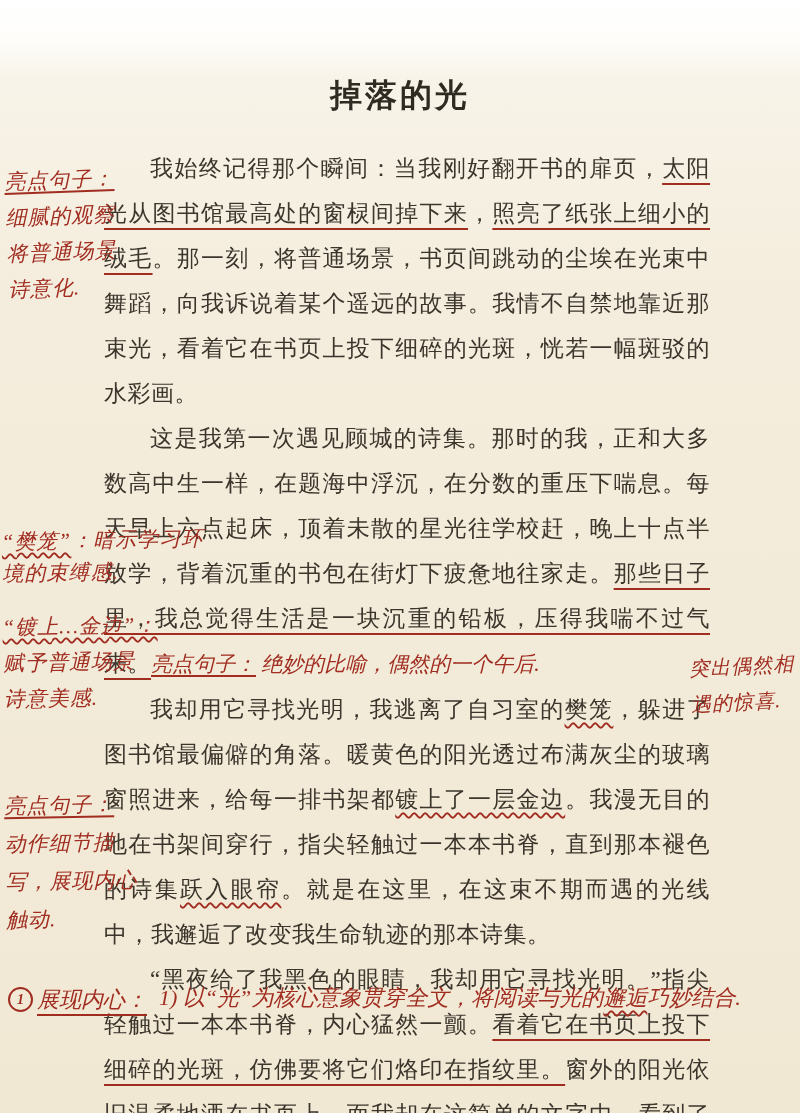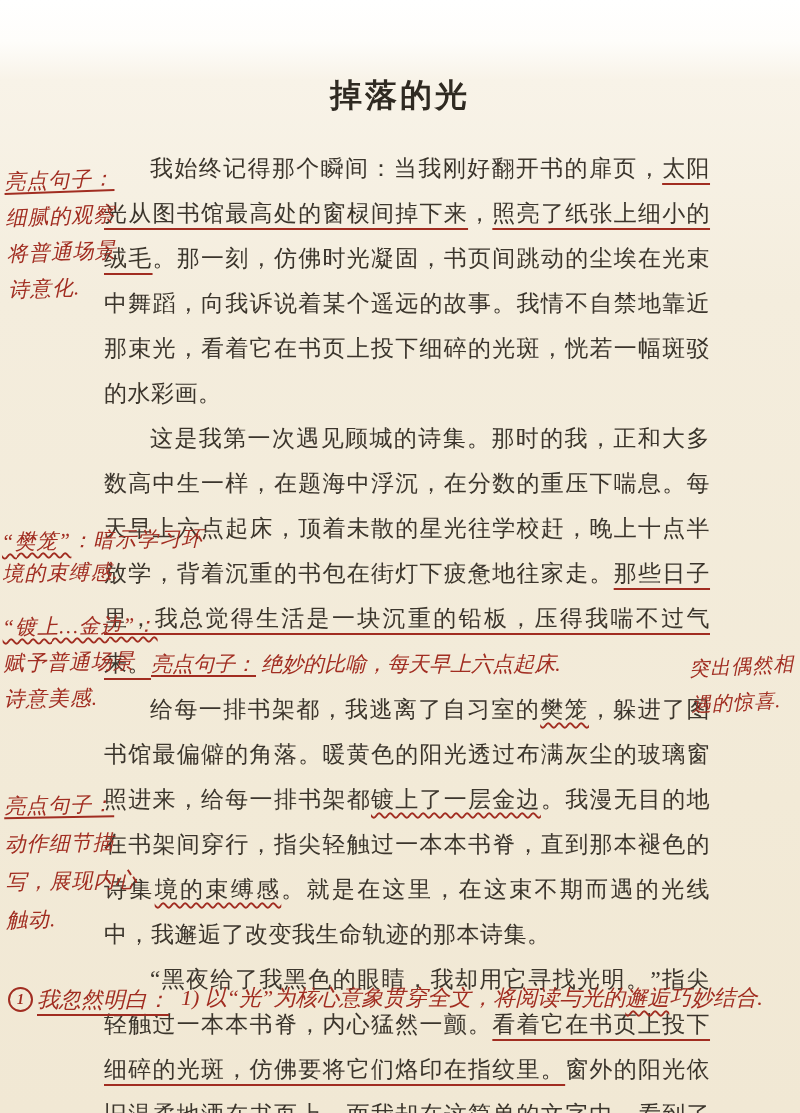--- a/index.html
+++ b/index.html
@@ -73,23 +73,23 @@
   }
   .fn-items{display:flex;flex-direction:column;font-style:italic;}
   .fn-item{white-space:nowrap;}
 </style>
 </head>
 <body>
 
 <div class="page">
   <h1 class="title">掉落的光</h1>
   <div class="essay">
-      <p><span>我始终记得那个瞬间：当我刚好翻开书的扉页，</span><span class="u-line">太阳光从图书馆最高处的窗棂间掉下来</span><span>，</span><span class="u-line">照亮了纸张上细小的绒毛</span><span>。那一刻，仿佛时光凝固，书页间跳动的尘埃在光束中舞蹈，向我诉说着某个遥远的故事。我情不自禁地靠近那束光，看着它在书页上投下细碎的光斑，恍若一幅斑驳的水彩画。</span></p>
-      <p><span>这是我第一次遇见顾城的诗集。那时的我，正和大多数高中生一样，在题海中浮沉，在分数的重压下喘息。每天早上六点起床，顶着未散的星光往学校赶，晚上十点半放学，背着沉重的书包在街灯下疲惫地往家走。</span><span class="u-line">那些日子里，我总觉得生活是一块沉重的铅板，压得我喘不过气来。</span><span class="u-line hand">亮点句子：</span><span class="hand"> 绝妙的比喻，每天早上六点起床.</span></p>
-      <p><span>给每一排书架都，我逃离了自习室的</span><span class="u-wavy">樊笼</span><span>，躲进了图书馆最偏僻的角落。暖黄色的阳光透过布满灰尘的玻璃窗照进来，给每一排书架都</span><span class="u-wavy">镀上了一层金边</span><span>。我漫无目的地在书架间穿行，指尖轻触过一本本书脊，直到那本褪色的诗集</span><span class="u-wavy">境的束缚感</span><span>。就是在这里，在这束不期而遇的光线中，我邂逅了改变我生命轨迹的那本诗集。</span></p>
+      <p><span>我始终记得那个瞬间：当我刚好翻开书的扉页，</span><span class="u-line">太阳光从图书馆最高处的窗棂间掉下来</span><span>，</span><span class="u-line">照亮了纸张上细小的绒毛</span><span>。那一刻，将普通场景，书页间跳动的尘埃在光束中舞蹈，向我诉说着某个遥远的故事。我情不自禁地靠近那束光，看着它在书页上投下细碎的光斑，恍若一幅斑驳的水彩画。</span></p>
+      <p><span>这是我第一次遇见顾城的诗集。那时的我，正和大多数高中生一样，在题海中浮沉，在分数的重压下喘息。每天早上六点起床，顶着未散的星光往学校赶，晚上十点半放学，背着沉重的书包在街灯下疲惫地往家走。</span><span class="u-line">那些日子里，我总觉得生活是一块沉重的铅板，压得我喘不过气来。</span><span class="u-line hand">亮点句子：</span><span class="hand"> 绝妙的比喻，偶然的一个午后.</span></p>
+      <p><span>我却用它寻找光明，我逃离了自习室的</span><span class="u-wavy">樊笼</span><span>，躲进了图书馆最偏僻的角落。暖黄色的阳光透过布满灰尘的玻璃窗照进来，给每一排书架都</span><span class="u-wavy">镀上了一层金边</span><span>。我漫无目的地在书架间穿行，指尖轻触过一本本书脊，直到那本褪色的诗集</span><span class="u-wavy">跃入眼帘</span><span>。就是在这里，在这束不期而遇的光线中，我邂逅了改变我生命轨迹的那本诗集。</span></p>
       <p><span>“黑夜给了我黑色的眼睛，我却用它寻找光明。”指尖轻触过一本本书脊，内心猛然一颤。</span><span class="u-line">看着它在书页上投下细碎的光斑，仿佛要将它们烙印在指纹里。</span><span>窗外的阳光依旧温柔地洒在书页上，而我却在这简单的文字中，看到了一个诗人执着追寻光明的身影。那一刻，我忽然明白，原来文字也能成为光，照亮人心最深处的角落。</span></p>
     </div>
   <div>
       <div class="anno" style="left: 6px; top: 162px; transform: rotate(-2deg); line-height: 36px; font-size: 21px;">
         <div class="anno-line"><span class="u-line">亮点句子：</span></div>
         <div class="anno-line"><span>细腻的观察</span></div>
         <div class="anno-line"><span>将普通场景</span></div>
         <div class="anno-line"><span>诗意化.</span></div>
       </div>
       <div class="anno" style="left: 2px; top: 524px; transform: rotate(-1deg); line-height: 32px; font-size: 21px;">
@@ -108,19 +108,19 @@
         <div class="anno-line"><span>触动.</span></div>
       </div>
       <div class="anno" style="left: 690px; top: 648px; transform: rotate(-3deg); line-height: 36px; font-size: 20px;">
         <div class="anno-line"><span>突出偶然相</span></div>
         <div class="anno-line"><span>遇的惊喜.</span></div>
       </div>
     </div>
   <div class="footer-note">
     <div class="fn-label">
       <span class="circle-num">1</span>
-      <span class="fn-label-text u-line">我忽然明白：</span>
+      <span class="fn-label-text u-line">展现内心：</span>
     </div>
     <div class="fn-items">
         <div class="fn-item"><span>1) 以“光”为核心意象贯穿全文，将阅读与光的</span><span class="u-wavy">邂逅</span><span>巧妙结合.</span></div>
       </div>
   </div>
 </div>
 
 </body></html>

